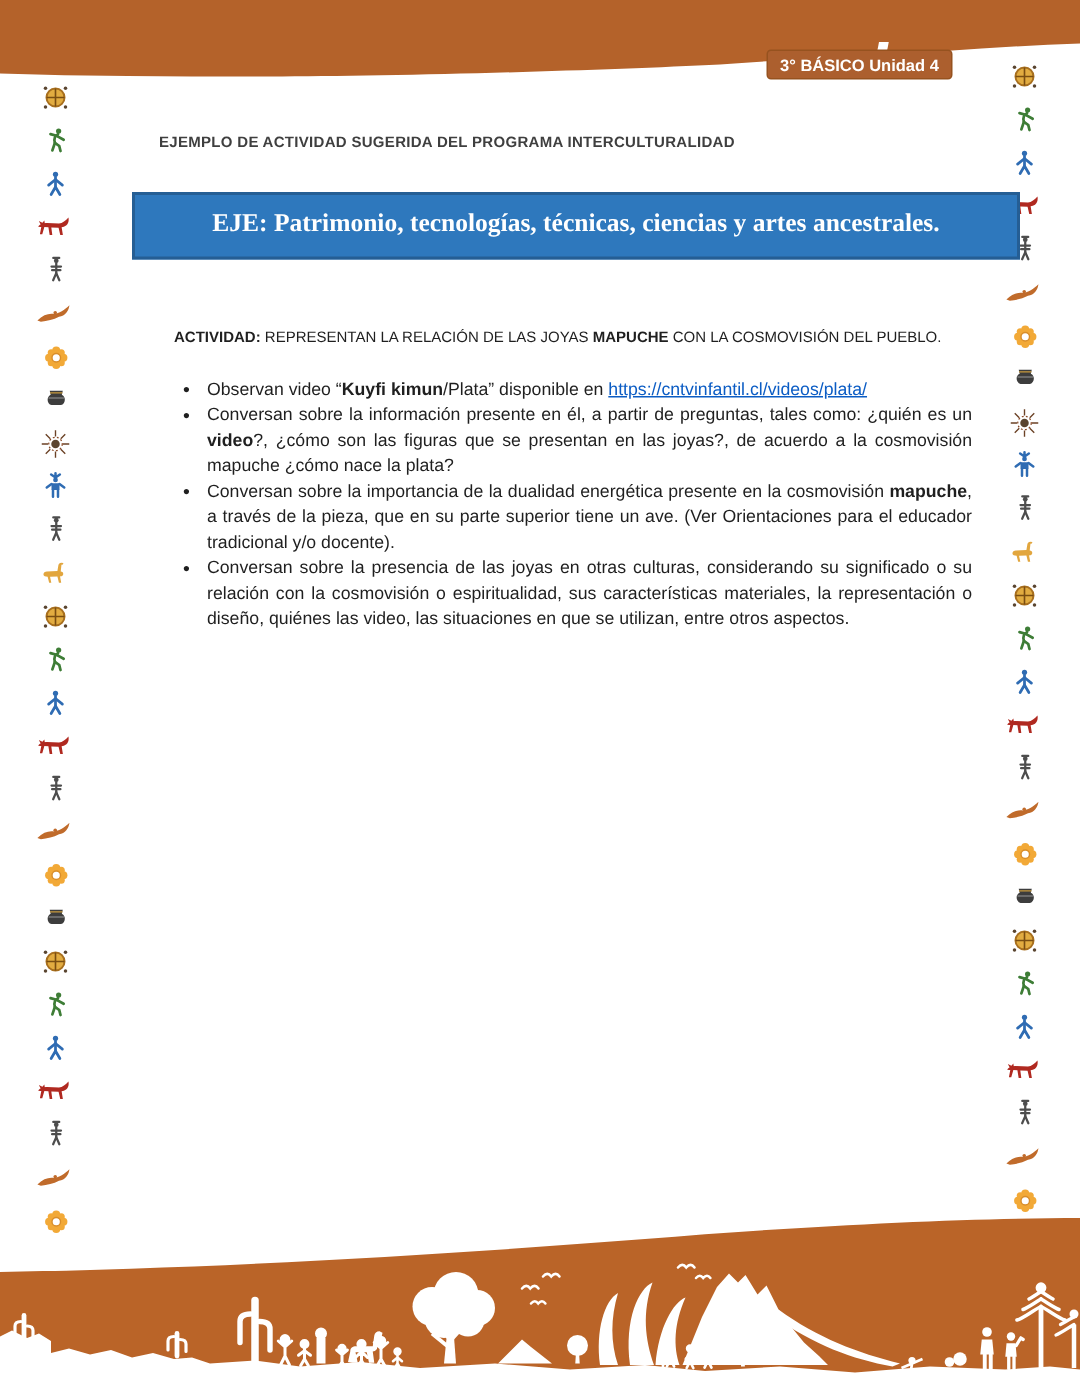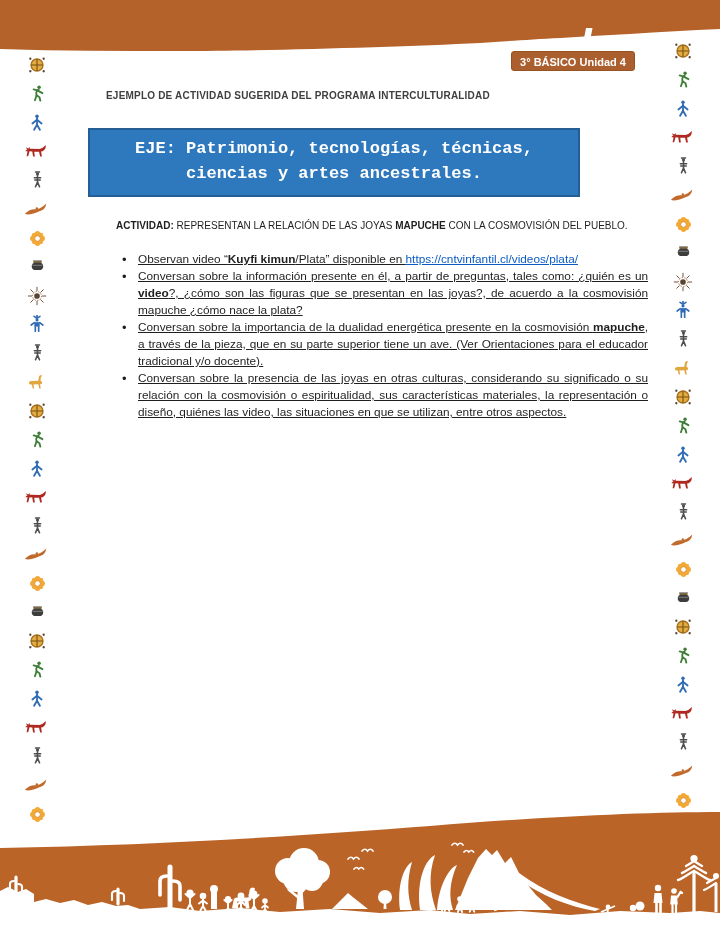--- a/index.html
+++ b/index.html
@@ -5,45 +5,45 @@
   html,body{margin:0;padding:0;}
   body{
     width:720px;height:932px;position:relative;background:#fff;overflow:hidden;
     font-family:"Liberation Sans",sans-serif;color:var(--text,#1F1F1F);
   }
   svg{display:block}
   .abs{position:absolute}
   
   #header-band{left:0;top:0;width:720px;height:62px;}
   #unit-badge{
-    left:511px;top:51px;width:124px;height:20px;line-height:20px;
+    left:511px;top:33px;width:124px;height:20px;line-height:20px;
     background:var(--badge_orange,#AC5F2E);border:1px solid #96521F;border-radius:3px;
     color:#fff;font-size:11px;font-weight:bold;text-align:center;box-sizing:border-box;
   }
   
   .icon-col{position:absolute;width:44px;display:flex;flex-direction:column;align-items:center;}
   .side-icon{height:28.8px;display:flex;align-items:center;justify-content:center;}
   
   #page-title{
     left:106px;top:90px;width:544px;font-size:10px;font-weight:bold;
     color:var(--title_gray,#3F3F3F);letter-spacing:.2px;
   }
   #eje-banner{
-    left:88px;top:128px;width:492px;box-sizing:border-box;
+    left:88px;top:128px;width:592px;box-sizing:border-box;
     background:var(--banner_blue,#2E78BD);border:2px solid var(--banner_border,#255E94);
     color:#fff;text-align:center;padding:7px 42px 9px;
-    font-family:Liberation Mono, monospace;font-weight:bold;font-size:17px;line-height:1.45;
+    font-family:Liberation Serif, serif;font-weight:bold;font-size:17px;line-height:1.45;
   }
   #activity-paragraph{
     left:100px;top:201px;width:548px;font-size:10px;line-height:17px;
     text-align:justify;margin:16px;
   }
   #examples{left:100px;top:251px;width:548px;font-size:11.8px;line-height:17px;}
   #examples-label{font-weight:bold;margin:0 0 1px 0;}
-  #examples-list{margin:0;padding:0 0 0 38px;list-style:none;text-decoration:underline;}
+  #examples-list{margin:0;padding:0 0 0 38px;list-style:none;}
   #examples-list li{position:relative;text-align:justify;}
   #examples-list li::before{content:"\2022";position:absolute;left:-16px;top:0;font-size:13px;}
   .b{font-weight:bold;}
   a.link{color:var(--link_blue,#0B5CC4);text-decoration:underline;}
   
   #footer-illustration{left:0;top:805px;width:720px;height:127px;}
 </style>
 </head>
 <body>
 

